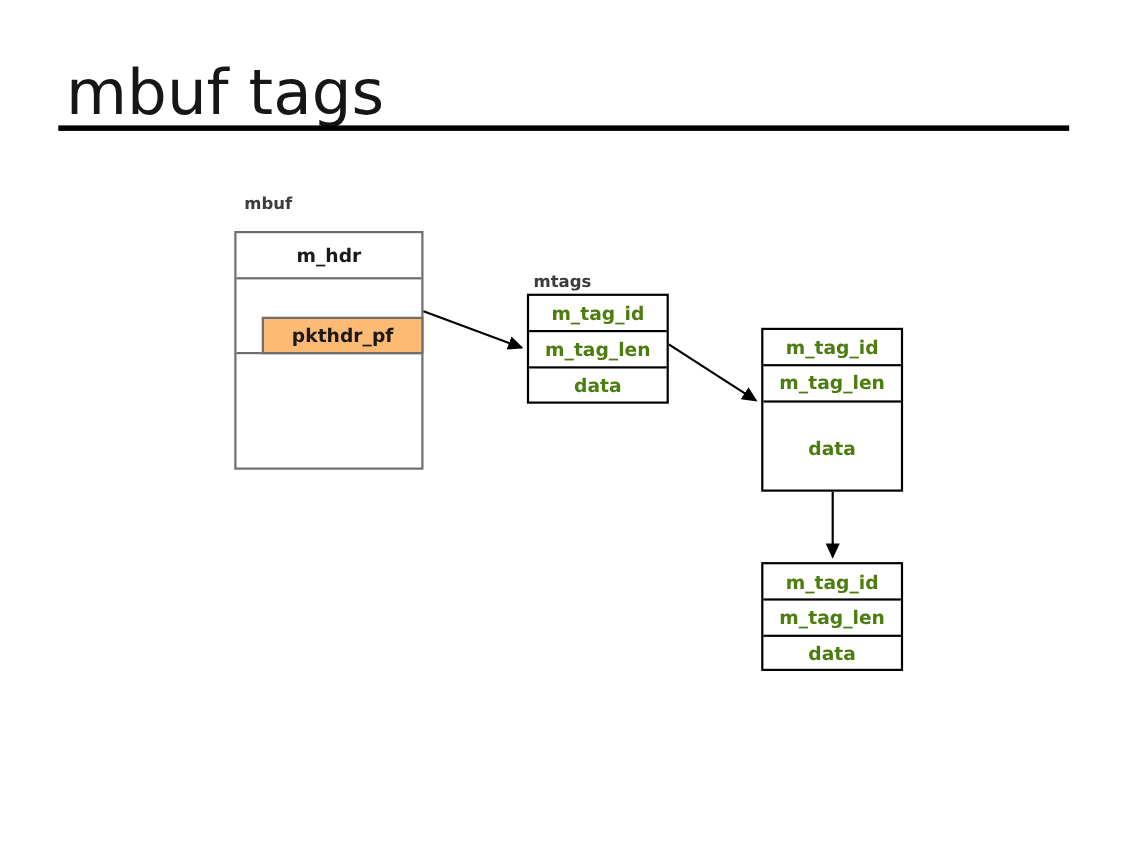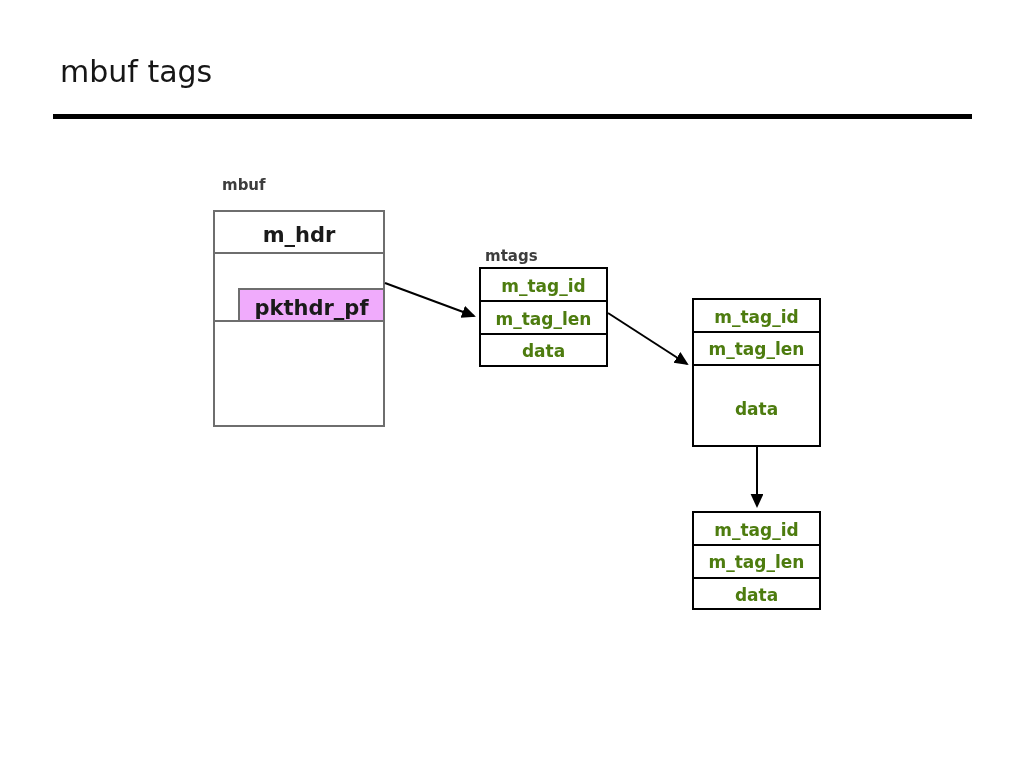--- a/index.html
+++ b/index.html
@@ -15,21 +15,21 @@
     overflow: hidden;
     font-family: "DejaVu Sans", sans-serif;
     color: #000000;
   }
 
   
   #slide-title {
     position: absolute;
     left: 60px;
     top: 56px;
-    font-size: 30px;
+    font-size: 57px;
     font-weight: 400;
     letter-spacing: 0px;
     color: #161616;
     line-height: 1.05;
     white-space: nowrap;
   }
   #title-rule {
     position: absolute;
     left: 53px;
     top: 114px;
@@ -68,29 +68,29 @@
   
   .mbuf-divider {
     position: absolute;
     background: #6e6e6e;
     height: 2px;
   }
   .mbuf-row-label {
     position: absolute;
     width: 100%;
     text-align: center;
-    font-size: 21px;
+    font-size: 17px;
     font-weight: bold;
     color: #1a1a1a;
     white-space: nowrap;
   }
   
   .pf-box {
     border: 2px solid #6e6e6e;
-    background: #f0abfc;
+    background: #fdba74;
   }
 
   
   .mtag-frame {
     border: 2px solid #000000;
   }
   .mtag-divider {
     position: absolute;
     background: #000000;
     height: 2px;

